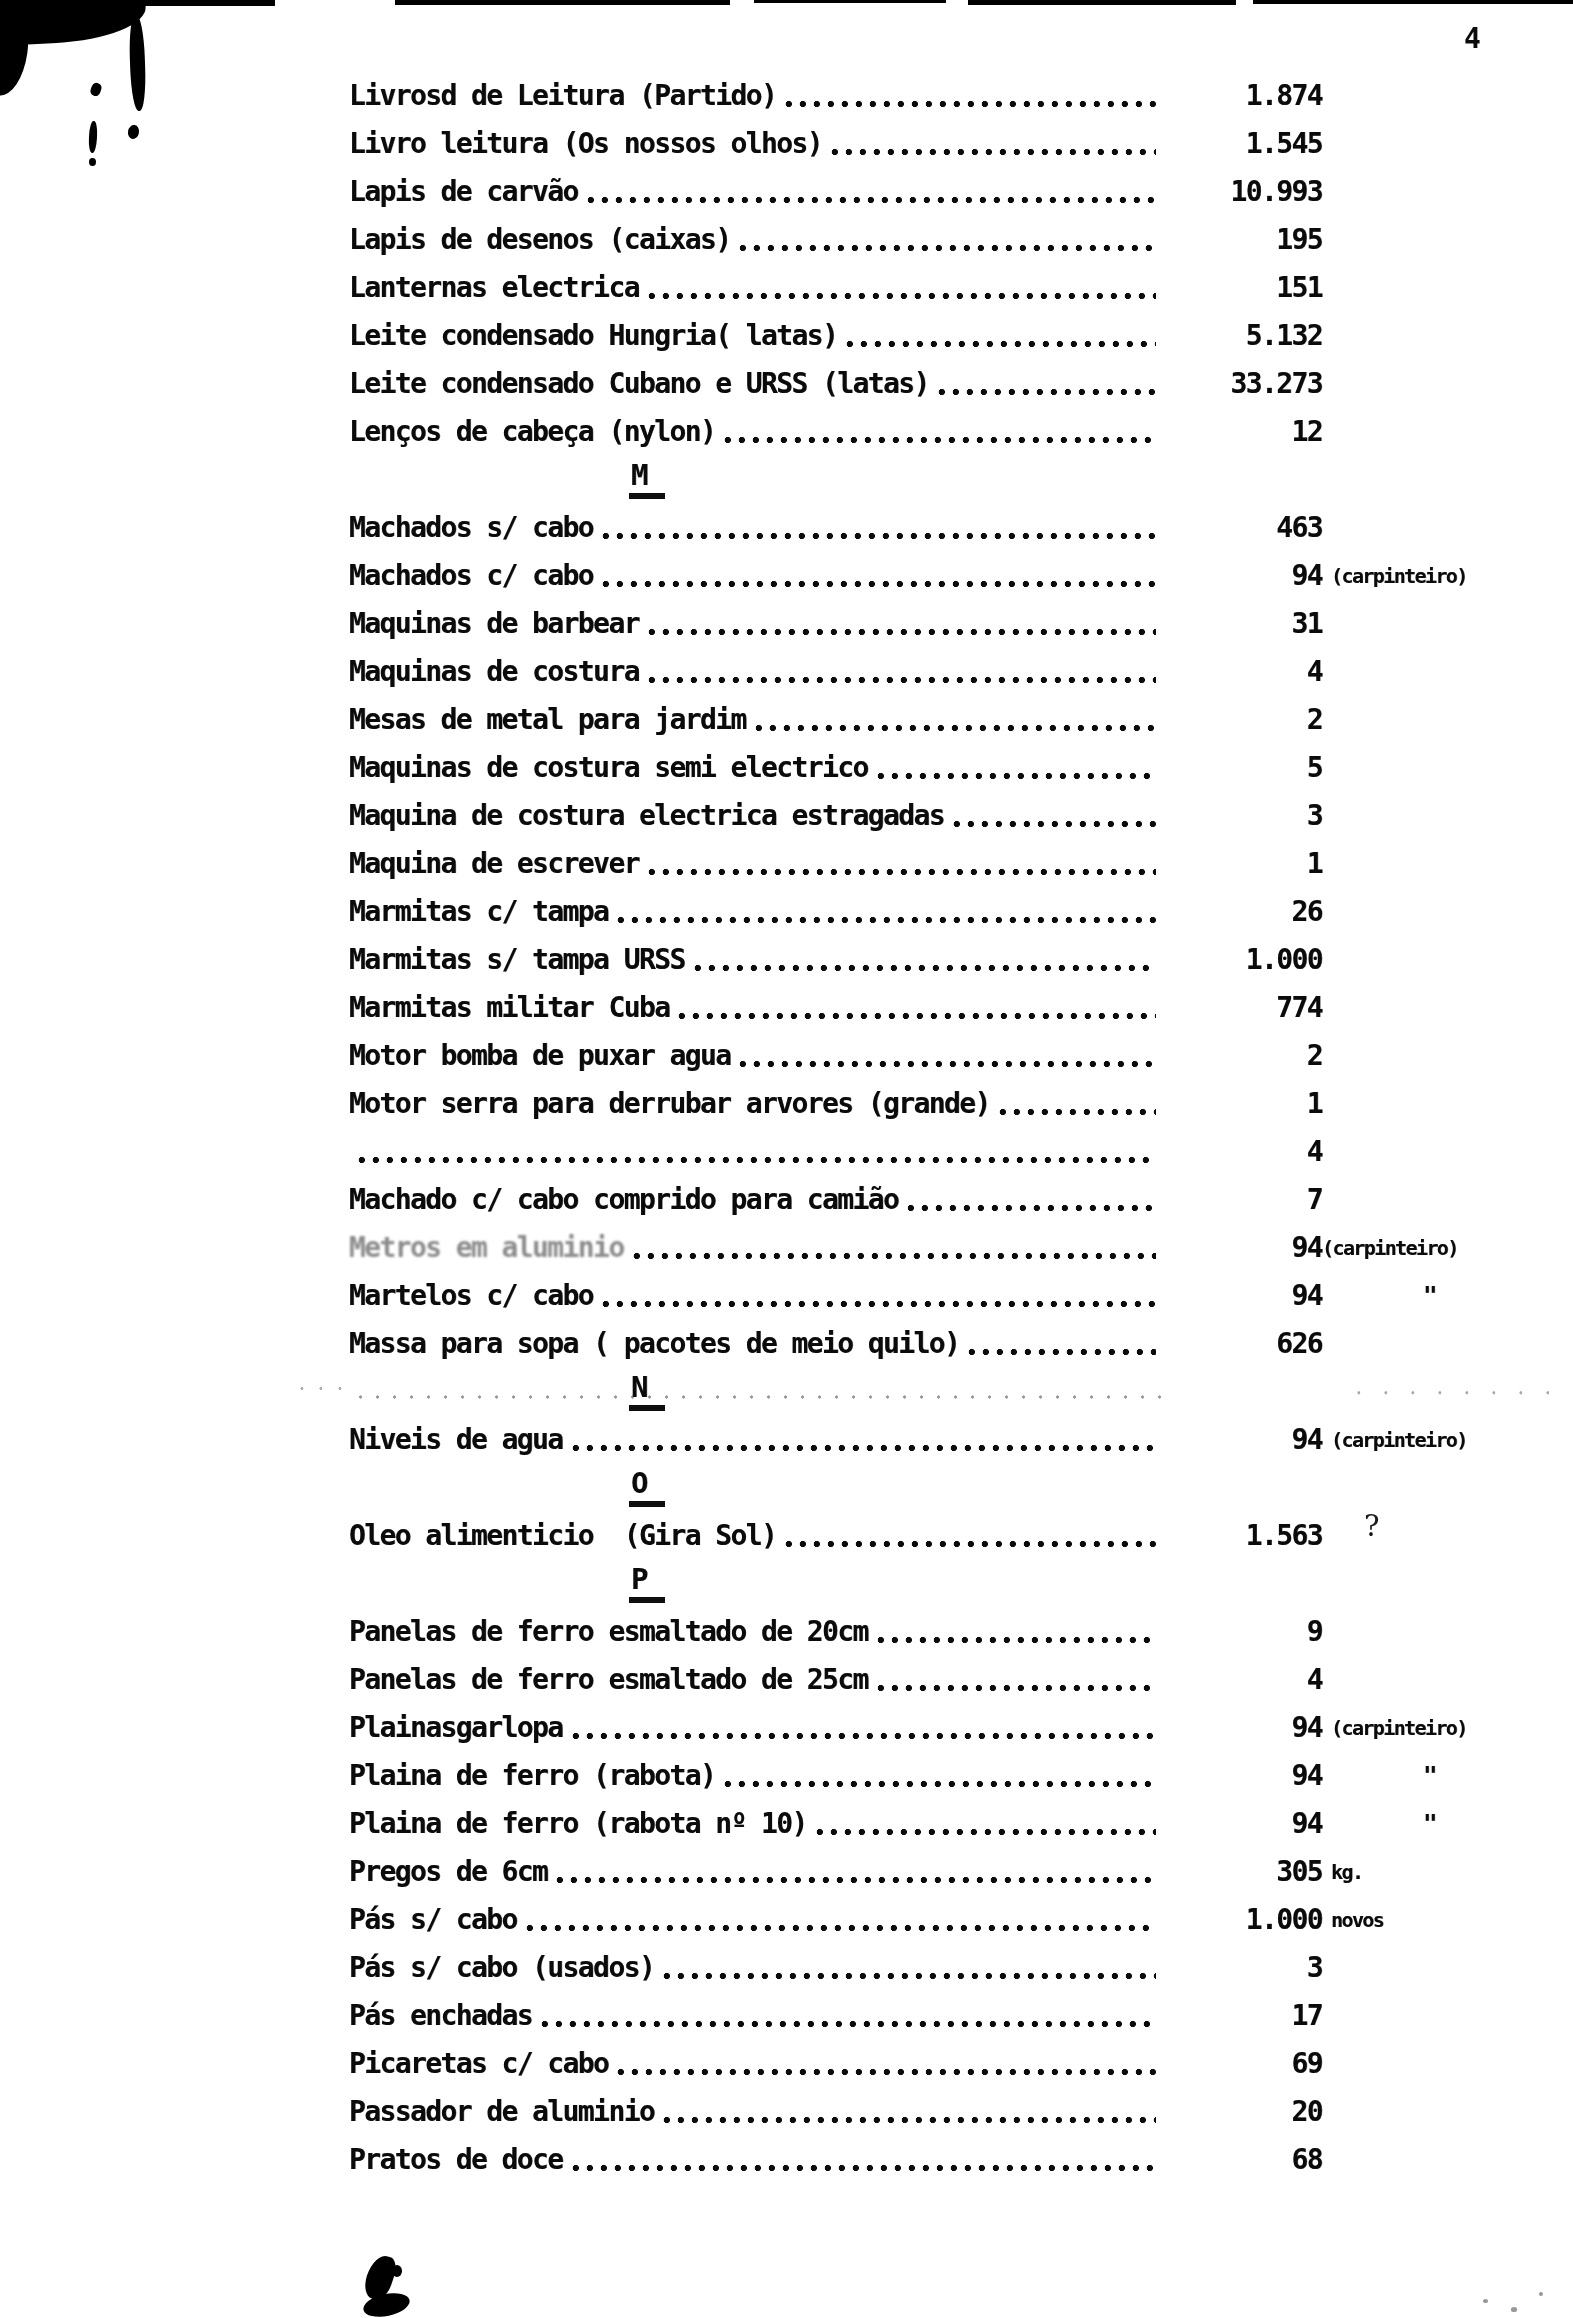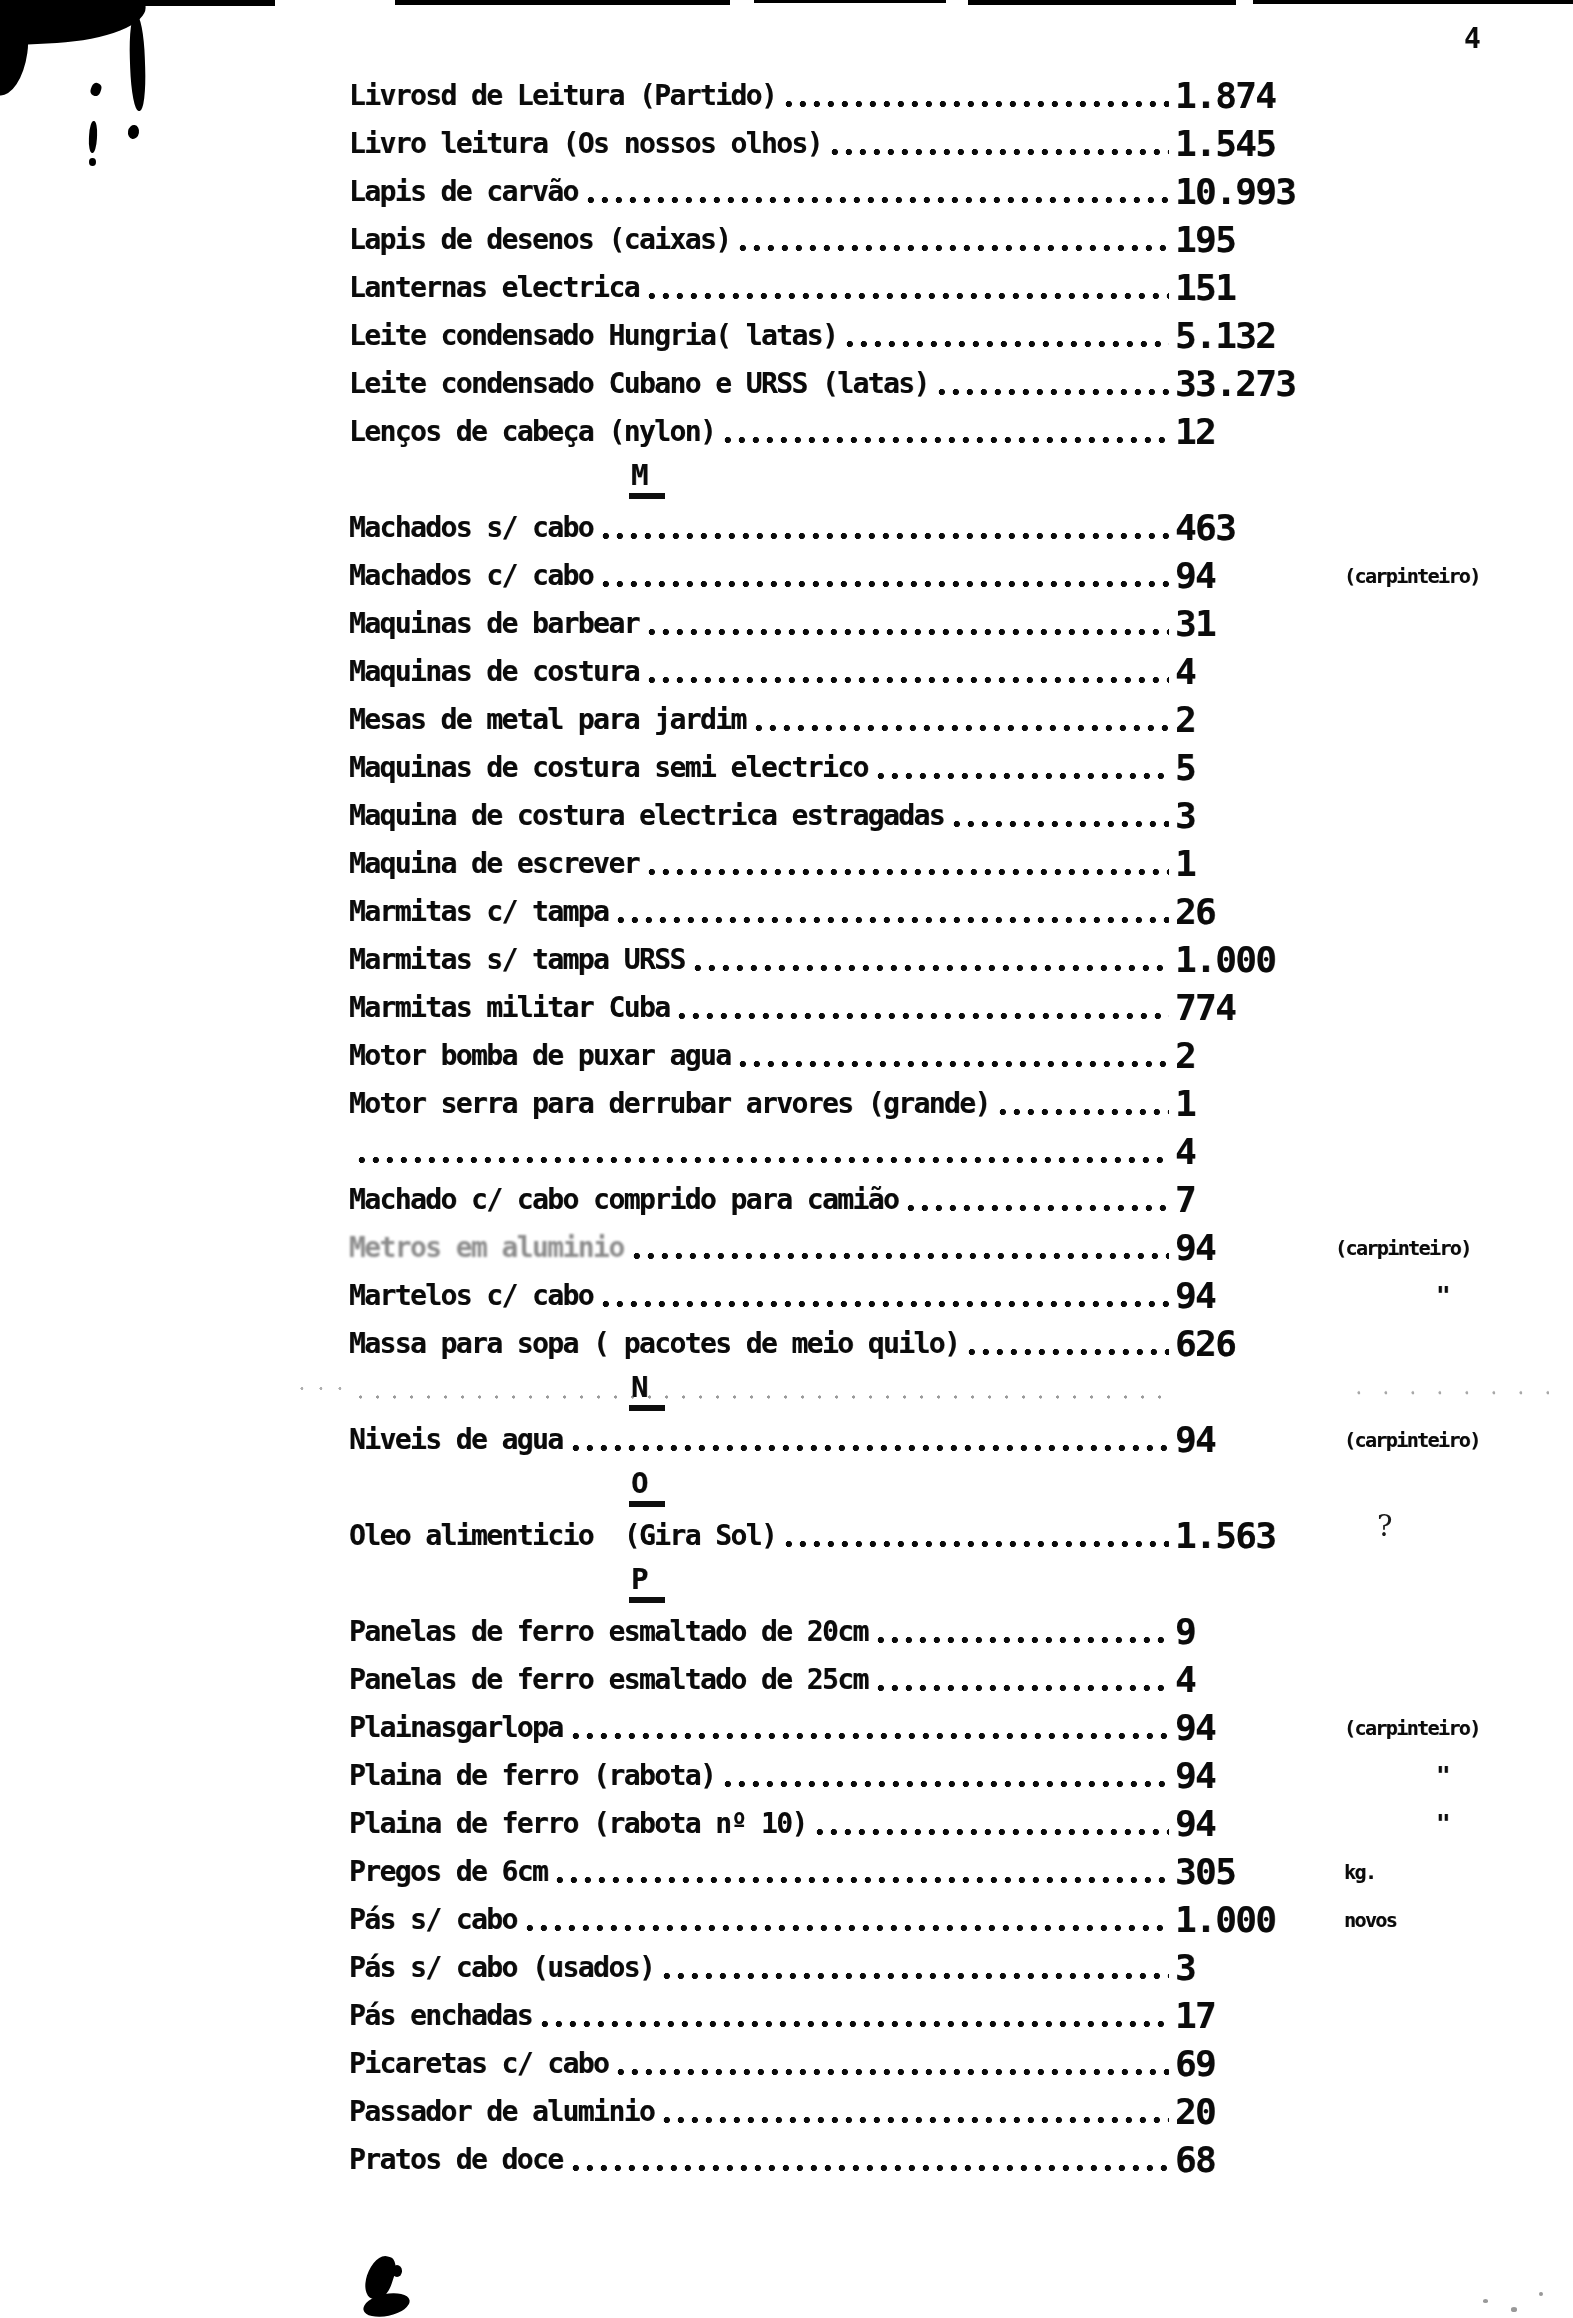--- a/index.html
+++ b/index.html
@@ -20,39 +20,40 @@
     position:absolute;top:22px;left:1464px;
     font-size:28px;letter-spacing:-1.3px;
   }
   
   #list{
     position:absolute;top:72px;left:0;width:1574px;
   }
   .item{
     display:flex;align-items:center;
     height:48px;
-    padding-left:349px;padding-right:9px;
+    padding-left:349px;padding-right:22px;
     box-sizing:border-box;
   }
   .label{
     white-space:pre;
     font-size:28px;letter-spacing:-1.6px;line-height:1;
     text-shadow:0.4px 0.3px 0 rgba(0,0,0,.45);
   }
   .leader{
     flex:1 1 auto;
     height:10.2px;
     margin:16.6px 6.4px 0 9px;
     background-image:radial-gradient(circle at 3.8px 5.1px,#0c0c0c 2.9px,transparent 3.4px);
     background-size:14px 10.2px;
     background-repeat:repeat-x;
   }
   .value{
     flex:0 0 160px;
-    font-size:36px;letter-spacing:-1.6px;line-height:1;
+    text-align:right;
+    font-size:28px;letter-spacing:-1.6px;line-height:1;
     text-shadow:0.4px 0.3px 0 rgba(0,0,0,.45);
   }
   .note{
     flex:0 0 230px;
     padding-left:9px;box-sizing:border-box;
     font-size:20px;letter-spacing:-1.6px;line-height:1;
     white-space:pre;
     text-shadow:0.4px 0.3px 0 rgba(0,0,0,.45);
   }
   .note-ditto{padding-left:101px;font-size:24px;}

